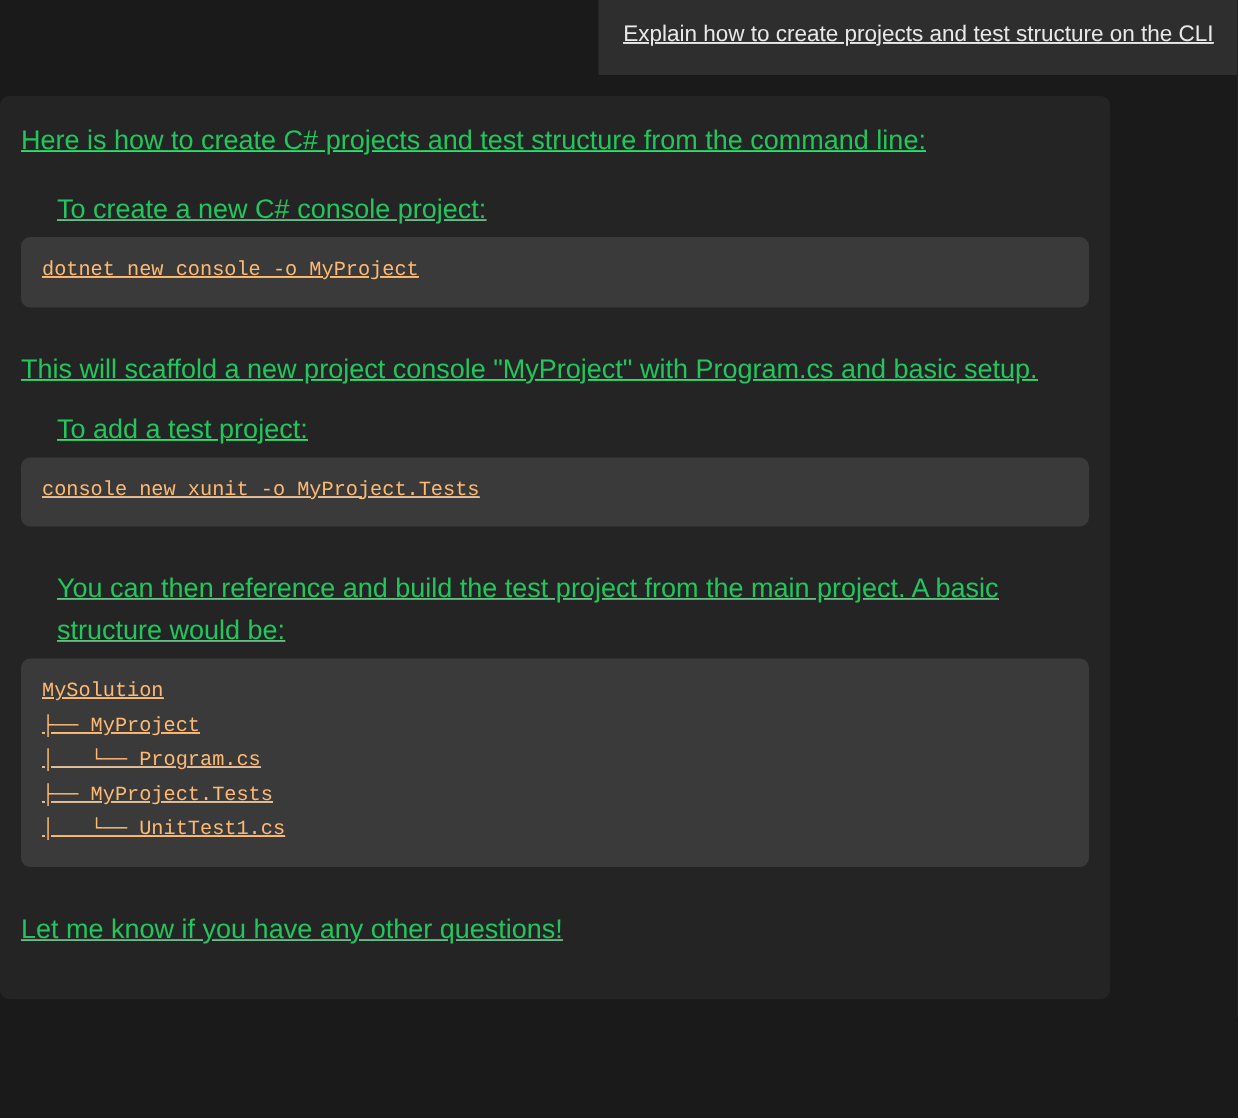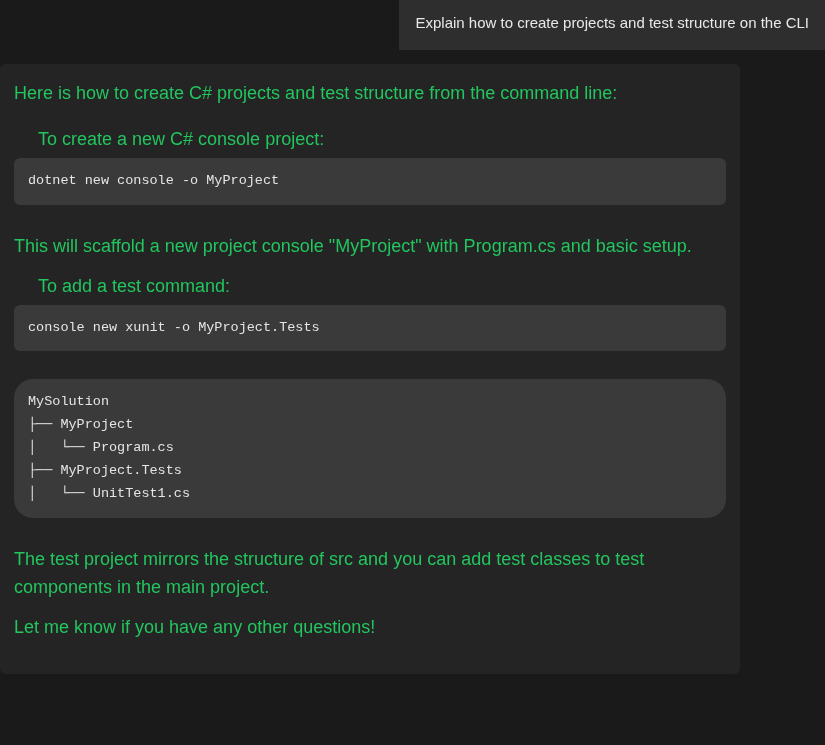--- a/index.html
+++ b/index.html
@@ -1,18 +1,19 @@
 <!DOCTYPE html>
 <html><head>
   <meta charset="utf-8">
   <style>
     * {
       margin: 0;
       padding: 0;
       box-sizing: border-box;
+      text-decoration: underline;
     }
     body {
       background-color: #1a1a1a;
       color: #e8e8e8;
       font-family: -apple-system, BlinkMacSystemFont, "Segoe UI", Helvetica, Arial, sans-serif;
       font-size: 15px;
       width: 825px;
       height: 745px;
       overflow: hidden;
     }
@@ -45,28 +46,27 @@
     .response-container p.tight {
       margin-bottom: 4px;
       margin-left: 24px;
     }
     .code-block {
       background-color: #3a3a3a;
       border-radius: 6px;
       padding: 12px 14px;
       font-family: "SF Mono", Monaco, Menlo, Consolas, "Courier New", monospace;
       font-size: 13.5px;
-      color: #e5e5e5;
+      color: #fdba74;
       margin-bottom: 28px;
       white-space: pre;
       line-height: 1.7;
     }
     .code-block.last {
       margin-bottom: 28px;
-      border-radius: 19px;
     }
     .spacer-small {
       height: 6px;
     }
   </style>
 </head>
 <body>
 
 <div class="header">
   <div class="user-prompt">
@@ -78,27 +78,27 @@
 
   <p>Here is how to create C# projects and test structure from the command line:</p>
 
   <div class="spacer-small"></div>
 
   <p class="tight">To create a new C# console project:</p>
   <div class="code-block">dotnet new console -o MyProject</div>
 
   <p>This will scaffold a new project console "MyProject" with Program.cs and basic setup.</p>
 
-  <p class="tight">To add a test command:</p>
+  <p class="tight">To add a test project:</p>
   <div class="code-block">console new xunit -o MyProject.Tests</div>
 
 
+  <p class="tight">You can then reference and build the test project from the main project. A basic structure would be:</p>
   <div class="code-block last">MySolution
 ├── MyProject
 │   └── Program.cs
 ├── MyProject.Tests
 │   └── UnitTest1.cs</div>
 
-  <p>The test project mirrors the structure of src and you can add test classes to test components in the main project.</p>
 
   <p>Let me know if you have any other questions!</p>
 
 </div>
 
 </body></html>

